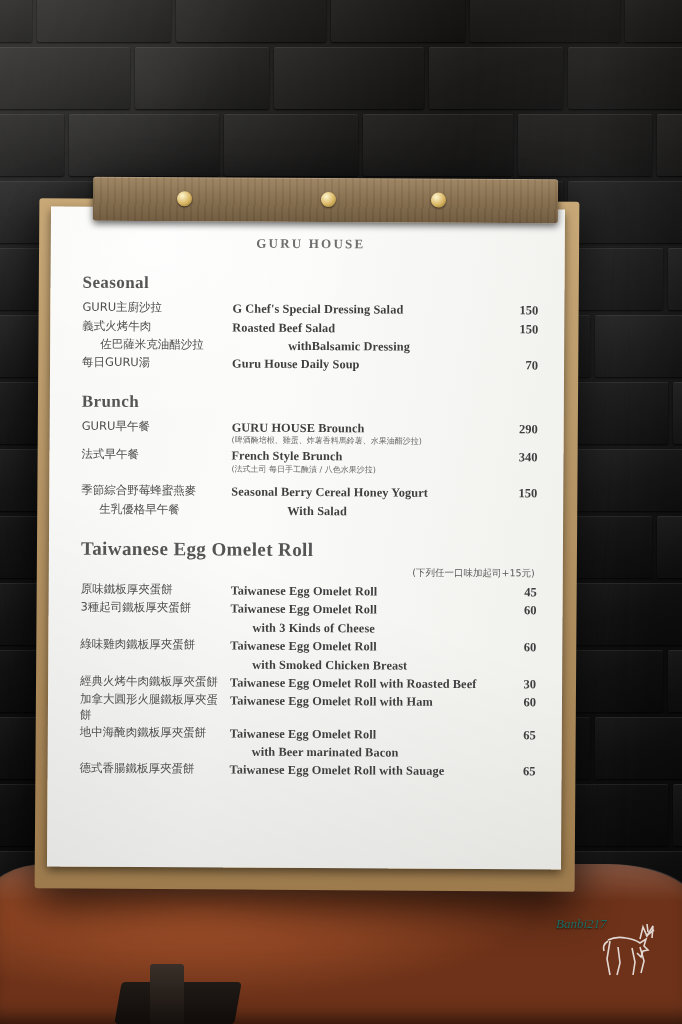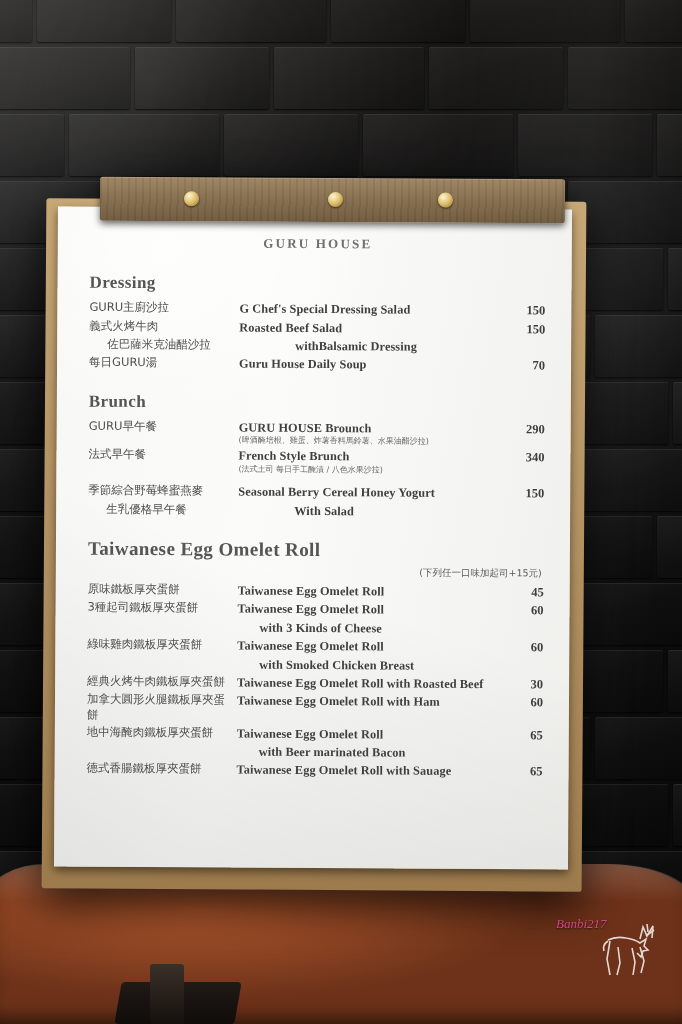--- a/index.html
+++ b/index.html
@@ -56,21 +56,21 @@
     border-radius:4px;
   }
   .bench-leg2{
     position:absolute;left:150px;bottom:0;width:34px;height:60px;
     background:linear-gradient(180deg,#3a3029,#15100d);
     border-radius:3px;
   }
 
   
   .clipboard{
-    position:absolute;left:50px;top:178px;width:528px;height:712px;
+    position:absolute;left:43px;top:178px;width:528px;height:712px;
     filter:drop-shadow(0 14px 22px rgba(0,0,0,0.75));
   }
   .board-back{
     position:absolute;left:-6px;top:22px;width:540px;height:690px;
     background:linear-gradient(180deg,#c8a877,#9d7b4d);
     border-radius:3px;
     transform:rotate(0.4deg);
   }
   .clip-bar{
     position:absolute;left:50px;top:0;width:465px;height:44px;
@@ -136,21 +136,21 @@
         letter-spacing:0;}
   .price{width:40px;text-align:right;font-size:12.5px;font-weight:bold;color:#3f3f3f;}
   .sub-note{font-size:9.5px;color:#5a5a5a;text-align:right;
             font-family:"DejaVu Sans", sans-serif;margin:-2px 2px 4px 0;}
   .gap{height:14px;}
   .gap-sm{height:7px;}
 
   
   .watermark{
     position:absolute;right:14px;bottom:40px;width:112px;height:74px;
-    opacity:.85;color:#ec4899;
+    opacity:.85;color:#0f766e;
   }
   .wm-text{
     font-family:"Liberation Serif", serif;font-size:13px;font-style:italic;
     position:absolute;left:0;top:6px;text-shadow:0 1px 2px rgba(0,0,0,.8);
   }
 </style>
 </head>
 <body>
 
 <div class="wall">
@@ -247,21 +247,21 @@
 <div class="clipboard">
   <div class="board-back"></div>
 
   <div class="paper">
     <div class="menu">
 
       <div class="brand">GURU HOUSE</div>
 
       <div class="section">
         <div class="sec-head">
-          <div class="sec-en">Dressing</div>
+          <div class="sec-en">Seasonal</div>
         </div>
 
         <div class="row">
           <div class="zh">GURU主廚沙拉</div>
           <div class="en">G Chef's Special Dressing Salad</div>
           <div class="price">150</div>
         </div>
 
         <div class="row">
           <div class="zh">義式火烤牛肉</div>

